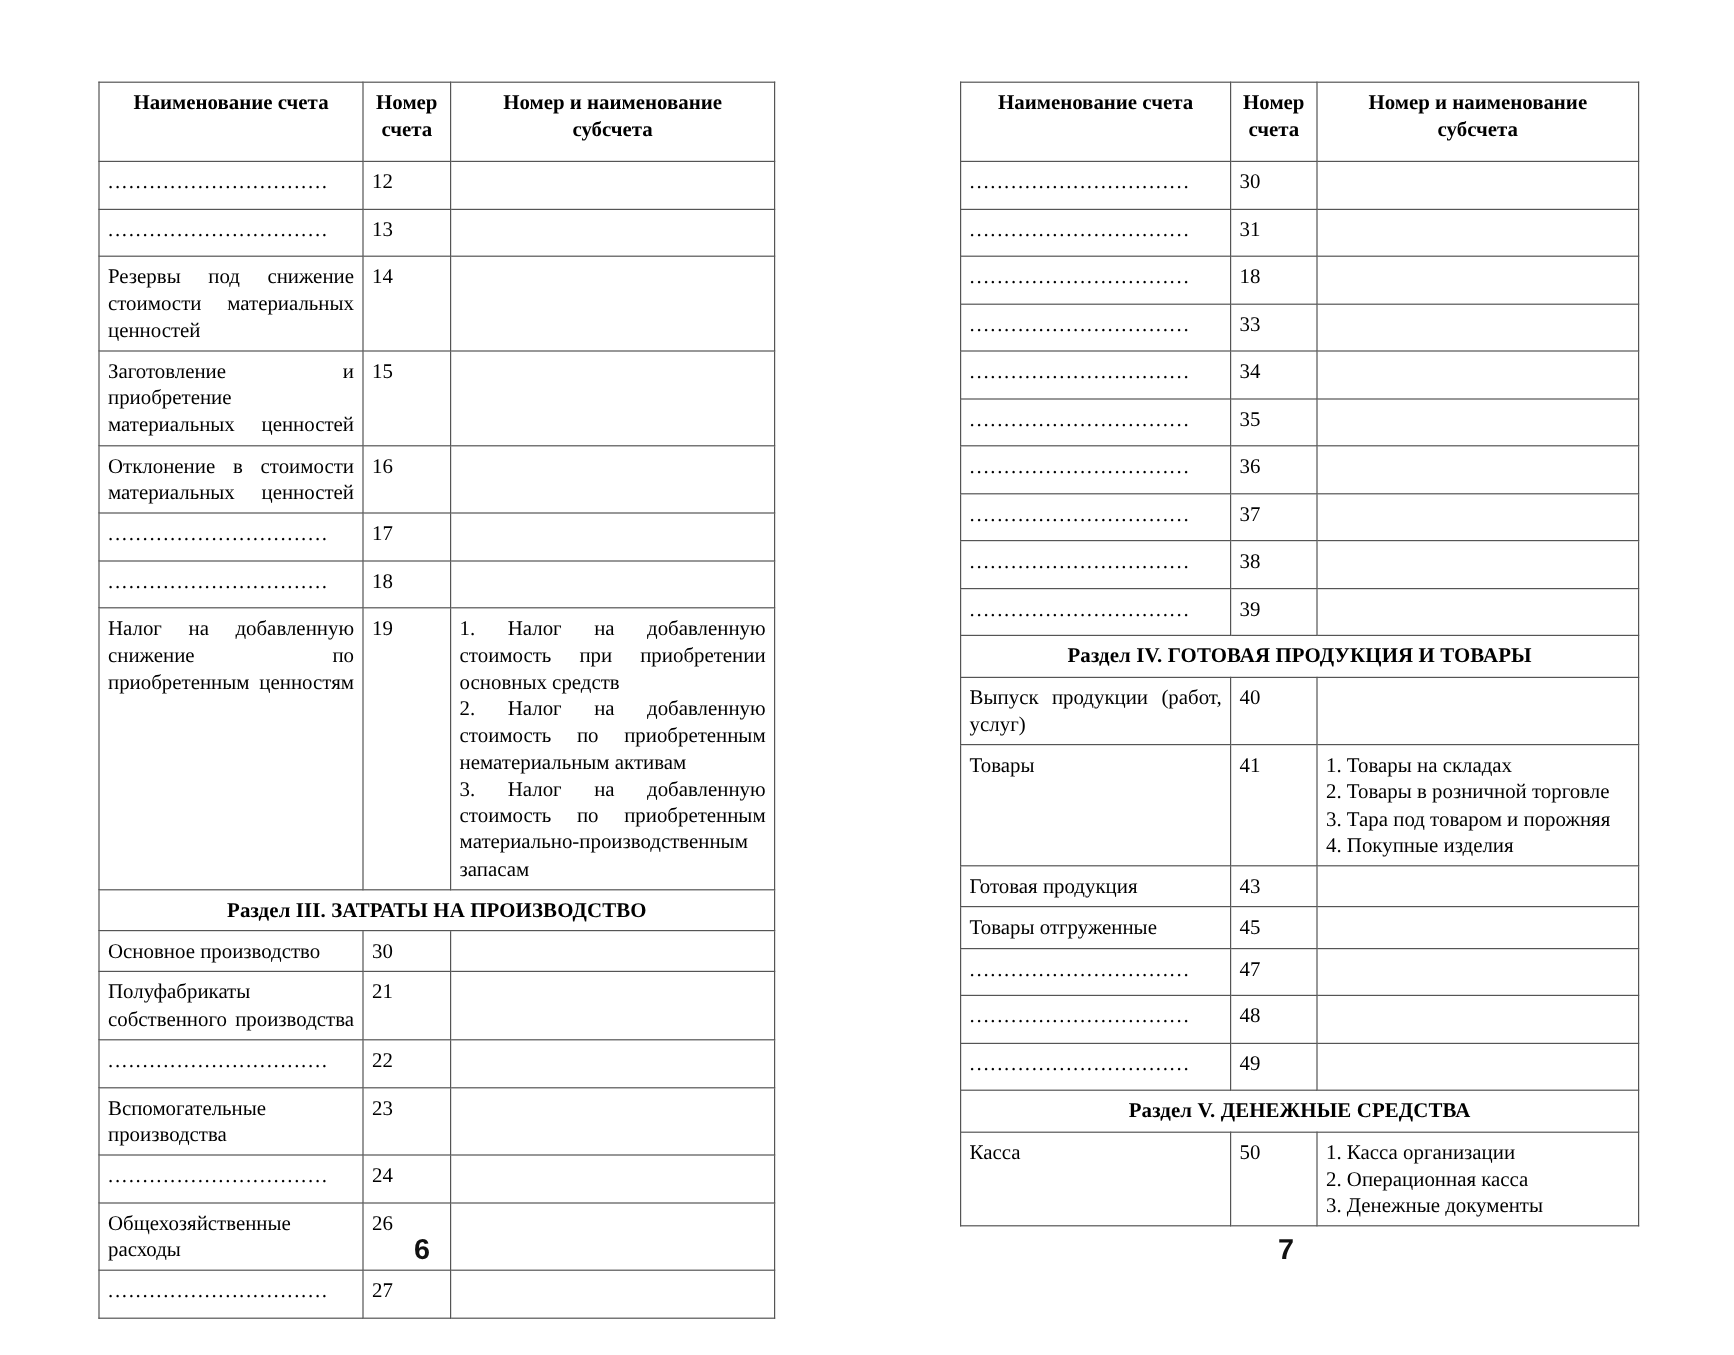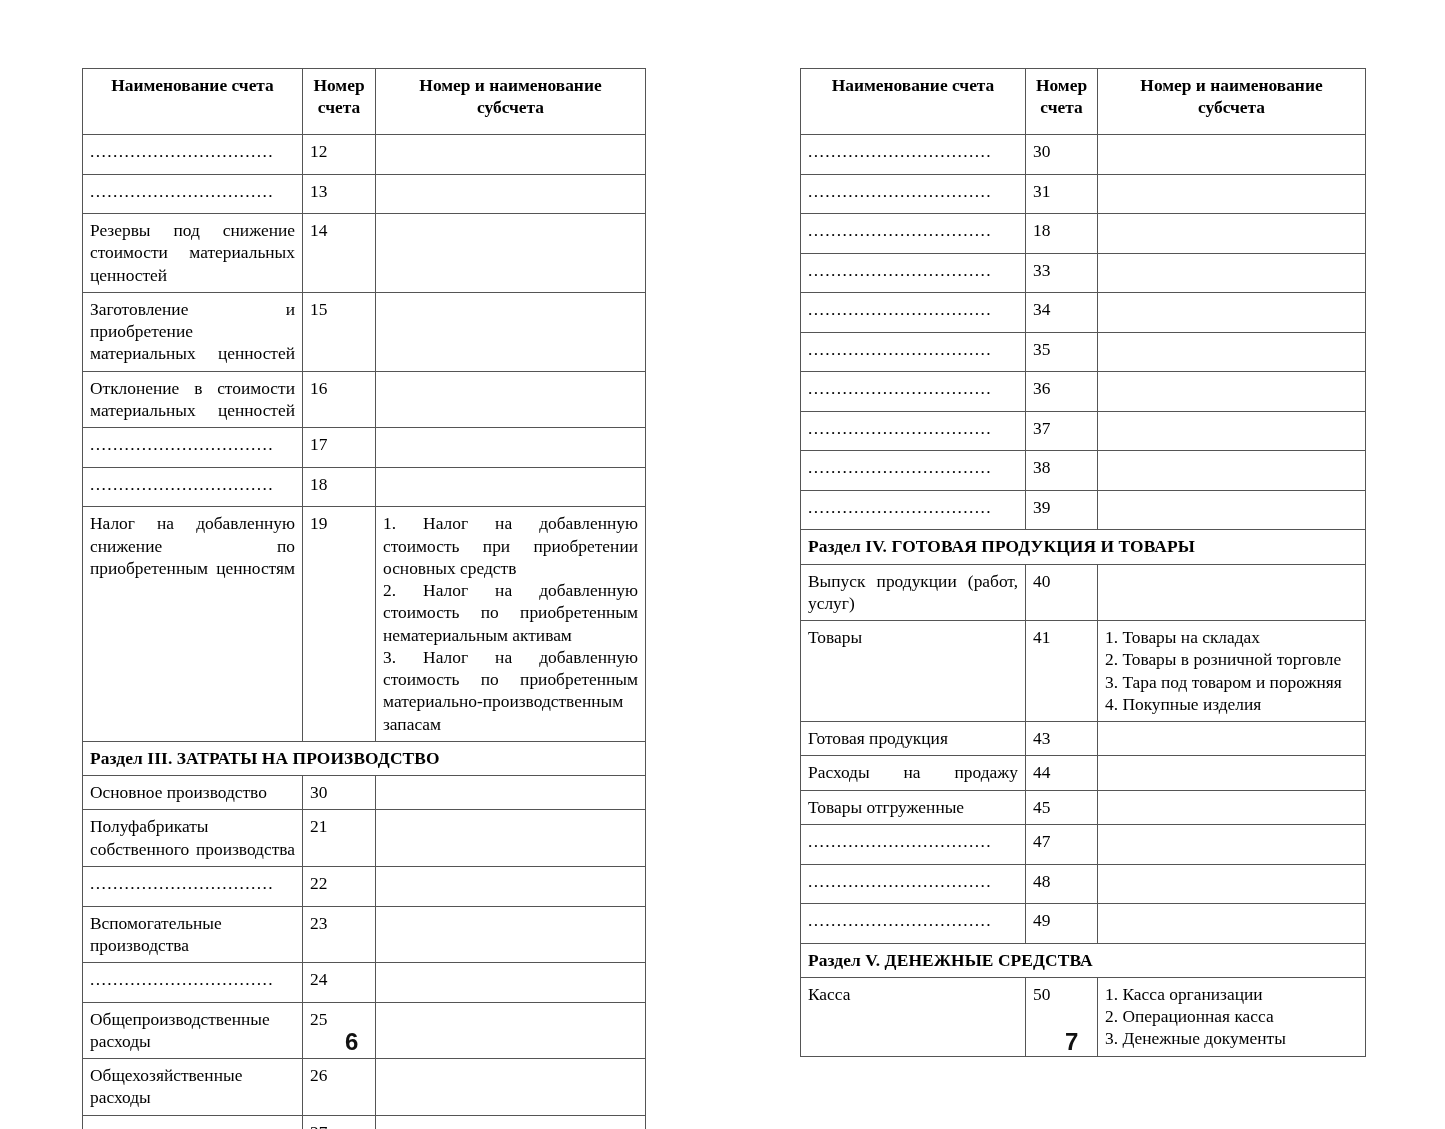--- a/index.html
+++ b/index.html
@@ -60,20 +60,21 @@
     font-size: 17.6px;
     line-height: 1.24;
     padding-top: 11px;
     padding-bottom: 11px;
     vertical-align: middle;
   }
   thead th.h-name { height: 54px; }
 
   
   td.section-banner {
+    text-align: center;
     font-weight: bold;
     font-size: 17.8px;
     letter-spacing: 0.1px;
     padding-top: 6px;
     padding-bottom: 7px;
     vertical-align: middle;
   }
 
   
   td.name {
@@ -216,25 +217,20 @@
             <td class="name nojust">Вспомогательные производства</td>
             <td class="num">23</td>
             <td class="sub"></td>
           </tr>
           <tr>
             <td class="name nojust"><span class="dots">................................</span></td>
             <td class="num">24</td>
             <td class="sub"></td>
           </tr>
           <tr>
-            <td class="name nojust">Общепроизводственные расходы</td>
-            <td class="num">25</td>
-            <td class="sub"></td>
-          </tr>
-          <tr>
             <td class="name nojust">Общехозяйственные расходы</td>
             <td class="num">26</td>
             <td class="sub"></td>
           </tr>
           <tr>
             <td class="name nojust"><span class="dots">................................</span></td>
             <td class="num">27</td>
             <td class="sub"></td>
           </tr>
         </tbody>
@@ -329,25 +325,20 @@
               <span class="subline">3. Тара под товаром и порожняя</span>
               <span class="subline">4. Покупные изделия</span>
             </td>
           </tr>
           <tr>
             <td class="name nojust">Готовая продукция</td>
             <td class="num">43</td>
             <td class="sub"></td>
           </tr>
           <tr>
-            <td class="name">Расходы на продажу</td>
-            <td class="num">44</td>
-            <td class="sub"></td>
-          </tr>
-          <tr>
             <td class="name nojust">Товары отгруженные</td>
             <td class="num">45</td>
             <td class="sub"></td>
           </tr>
           <tr>
             <td class="name nojust"><span class="dots">................................</span></td>
             <td class="num">47</td>
             <td class="sub"></td>
           </tr>
           <tr>

